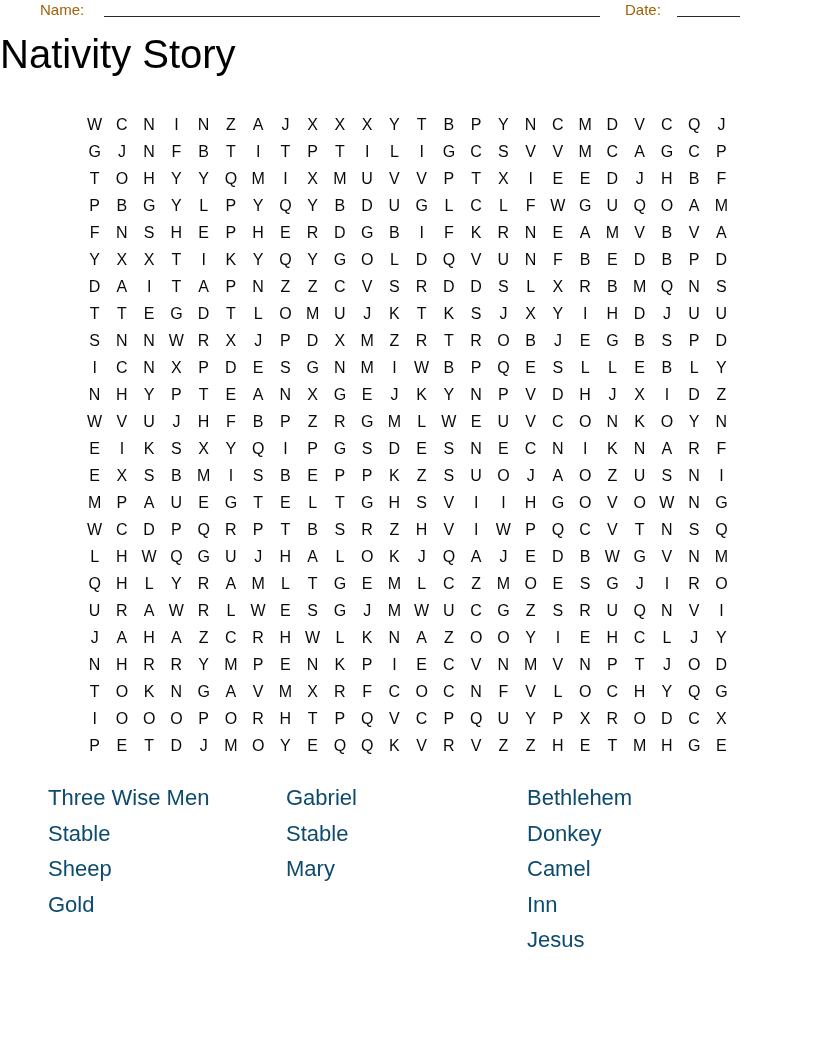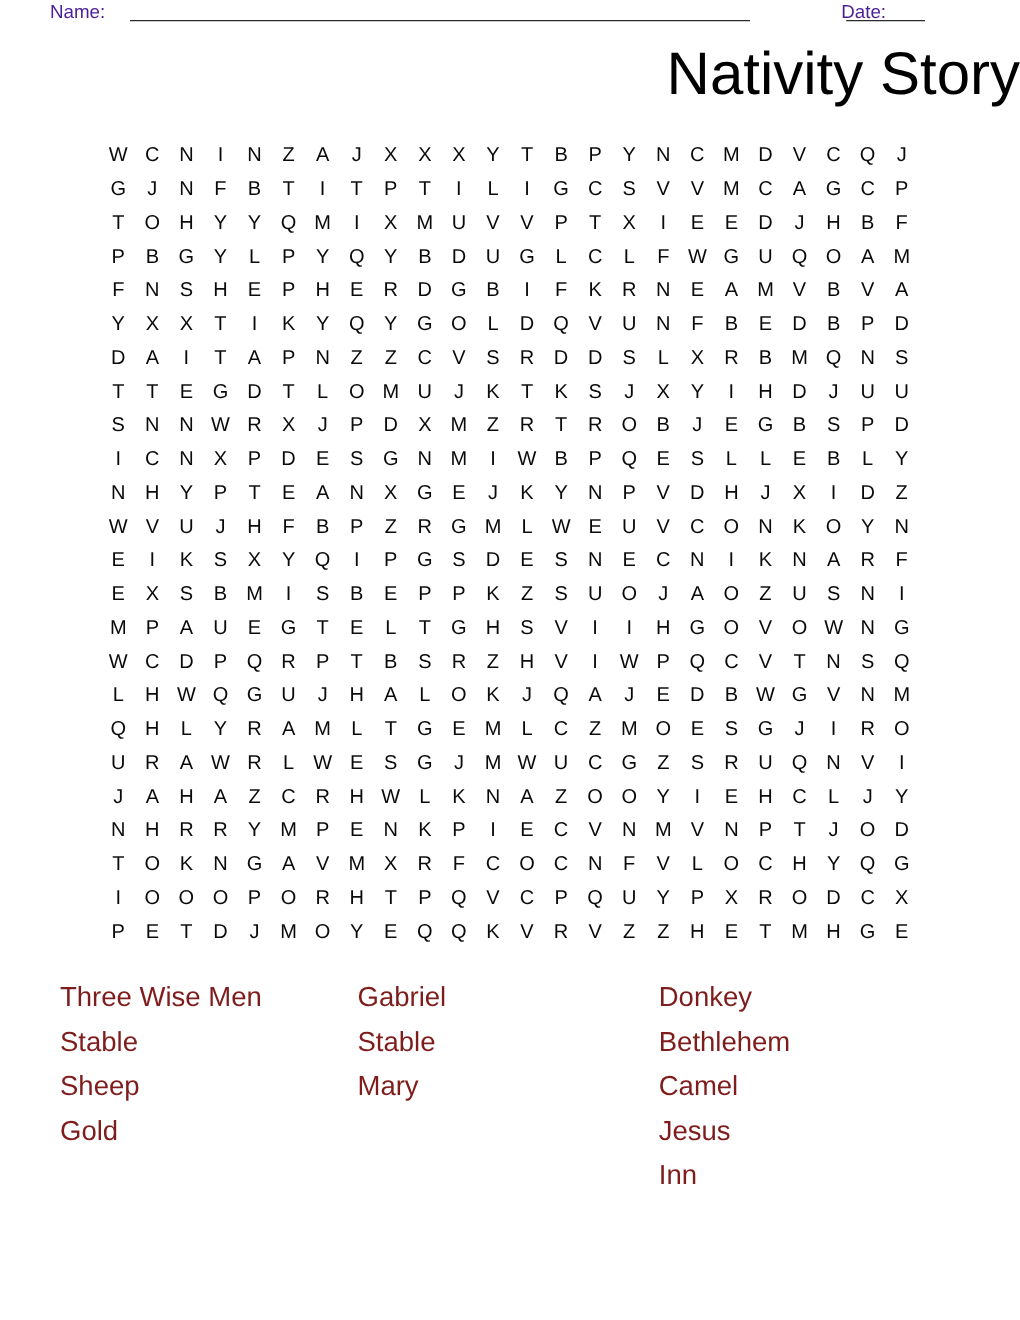--- a/index.html
+++ b/index.html
@@ -6,32 +6,32 @@
   html, body { background: #ffffff; }
   body {
     width: 816px; height: 1056px;
     position: relative;
     font-family: "Liberation Sans", sans-serif;
     color: #000000;
   }
   .page { position: absolute; inset: 0; }
 
   
-  .hdr-label { position: absolute; top: 1px; font-size: 15px; color: #4c1d95; }
+  .hdr-label { position: absolute; top: 1px; font-size: 15px; color: #a16207; }
   #name-label { left: 40px; }
-  #date-label { left: 625px; margin-left: 48px; }
+  #date-label { left: 625px; }
   .write-line { position: absolute; top: 16px; border-bottom: 1.6px solid #2a2a2a; }
   #name-line { left: 104px; width: 496px; }
   #date-line { left: 677px; width: 63px; }
 
   
   .title {
     position: absolute; top: 32px; left: 0; width: 100%;
-    text-align: right;
-    font-size: 48px; font-weight: 500; letter-spacing: 0px; color: #000;
+    text-align: left;
+    font-size: 40px; font-weight: 500; letter-spacing: 0px; color: #000;
   }
 
   
   .grid {
     position: absolute; left: 81px; top: 111px;
     width: 654px; height: 648px;
     display: grid;
     grid-template-columns: repeat(24, 1fr);
     grid-auto-rows: 27px;
   }
@@ -42,21 +42,21 @@
 
   
   .words {
     position: absolute; top: 780px; left: 0; width: 100%; height: 200px;
   }
   .word-col { position: absolute; top: 0; }
   #word-col-1 { left: 48px; }
   #word-col-2 { left: 286px; }
   #word-col-3 { left: 527px; }
   .word {
-    font-size: 22px; line-height: 35.6px; color: #7f1d1d; font-weight: 500;
+    font-size: 22px; line-height: 35.6px; color: #0c4a6e; font-weight: 500;
     white-space: nowrap;
   }
 </style>
 </head>
 <body>
 
 <div class="page">
 
   <span class="hdr-label" id="name-label">Name:</span>
   <span class="write-line" id="name-line"></span>
@@ -651,21 +651,21 @@
         <div class="word">Stable</div>
         <div class="word">Sheep</div>
         <div class="word">Gold</div>
       </div>
     <div class="word-col" id="word-col-2">
         <div class="word">Gabriel</div>
         <div class="word">Stable</div>
         <div class="word">Mary</div>
       </div>
     <div class="word-col" id="word-col-3">
+        <div class="word">Bethlehem</div>
         <div class="word">Donkey</div>
-        <div class="word">Bethlehem</div>
         <div class="word">Camel</div>
+        <div class="word">Inn</div>
         <div class="word">Jesus</div>
-        <div class="word">Inn</div>
       </div>
   </div>
 
 </div>
 
 </body></html>

